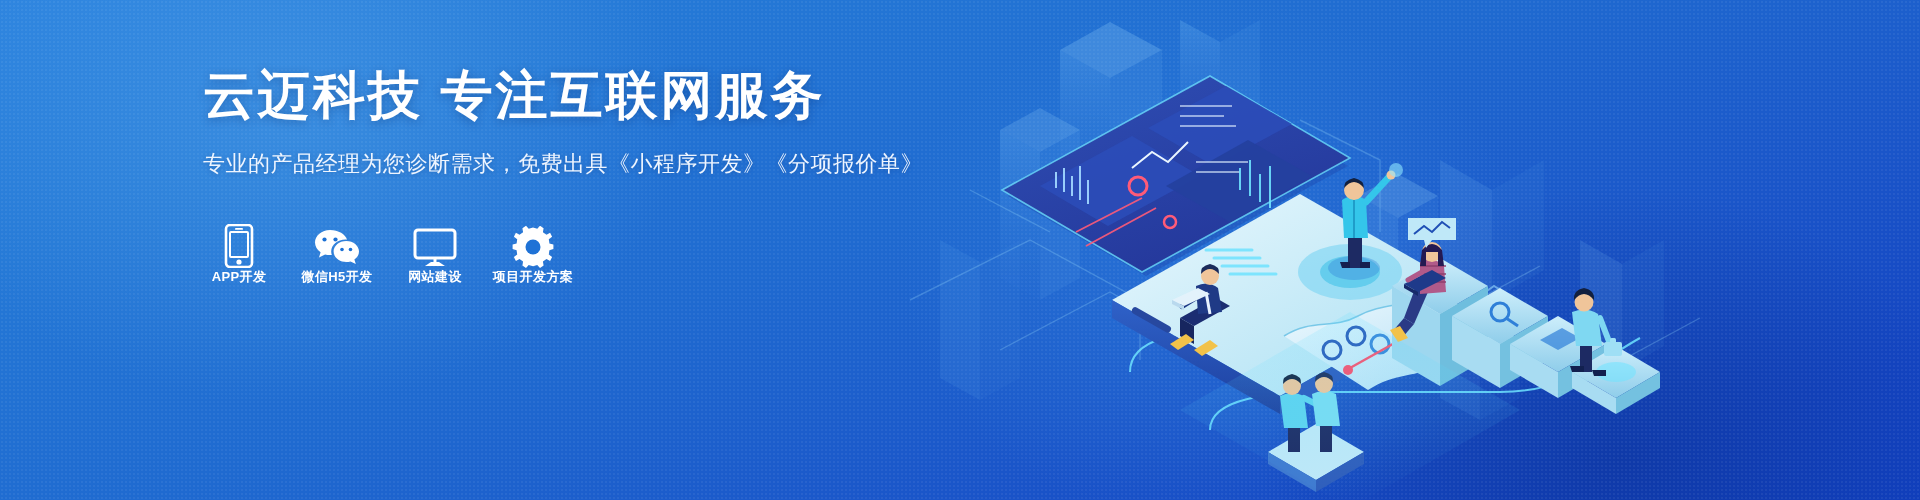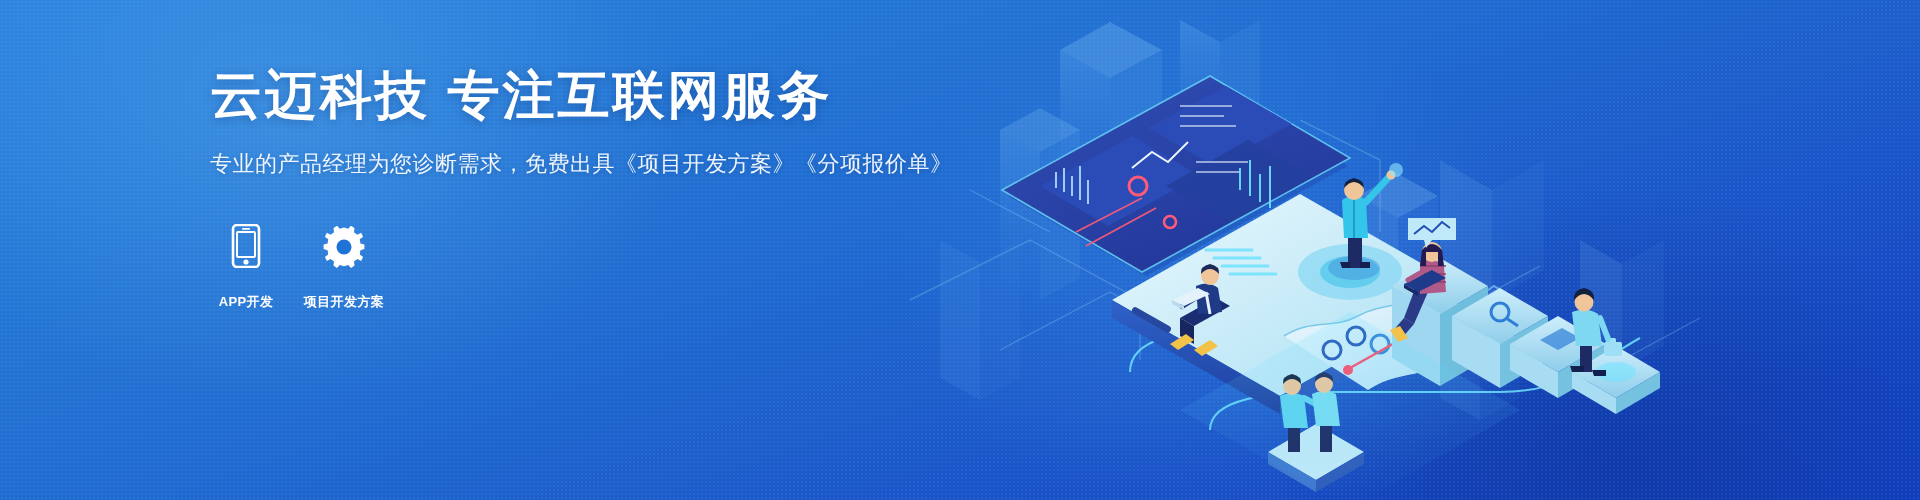--- a/index.html
+++ b/index.html
@@ -37,21 +37,21 @@
   .bg-glow-br {
     position: absolute; right: -200px; bottom: -340px;
     width: 1000px; height: 760px; border-radius: 50%;
     background: radial-gradient(closest-side, rgba(10,45,140,0.48), rgba(10,45,140,0) 72%);
     pointer-events: none;
   }
 
   
   .content {
     position: absolute;
-    left: 210px;
+    left: 203px;
     top: 66px;
     width: 720px;
   }
   .headline {
     color: #ffffff;
     font-size: 52px;
     line-height: 1.12;
     font-weight: 700;
     letter-spacing: 3px;
     margin: 0 0 22px 0;
@@ -82,21 +82,21 @@
     margin-right: 26px;
   }
   .service .ico {
     height: 44px;
     display: flex;
     align-items: flex-end;
     justify-content: center;
   }
   .service .ico svg { display: block; }
   .service .lbl {
-    margin-top: 25px;
+    margin-top: 0;
     color: #ffffff;
     font-size: 13px;
     font-weight: 700;
     letter-spacing: 0.4px;
     white-space: nowrap;
   }
 
   
   .art {
     position: absolute;
@@ -362,39 +362,62 @@
       </g>
 
       <polygon points="300,410 470,312 640,410 470,508" fill="url(#gGlowBase)" opacity="0.45"></polygon>
     </svg>
   </div>
 
   <div class="content">
 
     <h1 class="headline">云迈科技 专注互联网服务</h1>
 
-    <p class="subline">专业的产品经理为您诊断需求，免费出具《项目开发方案》《分项报价单》</p>
+    <p class="subline">专业的产品经理为您诊断需求，免费出具《小程序开发》《分项报价单》</p>
 
 
     <div class="services">
 
       <div class="service">
         <span class="ico">
           <svg width="30" height="44" viewBox="0 0 30 44">
             <rect x="2" y="1" width="26" height="42" rx="4" fill="none" stroke="#ffffff" stroke-width="2.6"></rect>
             <rect x="6" y="8" width="18" height="25" rx="1" fill="none" stroke="#ffffff" stroke-width="2"></rect>
             <rect x="11" y="4" width="8" height="1.8" rx="0.9" fill="#ffffff"></rect>
             <circle cx="15" cy="38" r="2.6" fill="#ffffff"></circle>
           </svg>
         </span>
         <span class="lbl">APP开发</span>
       </div>
 
 
-
+      <div class="service">
+        <span class="ico">
+          <svg width="50" height="44" viewBox="0 0 50 44">
+            <path d="M18 6C9.7 6 3 11.6 3 18.5c0 3.9 2.2 7.4 5.6 9.7L7 33.5l6.1-3.1c1.5.4 3.2.6 4.9.6.6 0 1.2 0 1.8-.1-.4-1.1-.6-2.2-.6-3.4 0-6.6 6.4-11.9 14.3-11.9.5 0 1 0 1.5.1C33.5 10.3 26.5 6 18 6z" fill="#ffffff"></path>
+            <circle cx="12.5" cy="15.5" r="2.1" fill="#1a6fd4"></circle>
+            <circle cx="23.5" cy="15.5" r="2.1" fill="#1a6fd4"></circle>
+            <path d="M47 27.5C47 21.7 41.3 17 34.3 17S21.6 21.7 21.6 27.5c0 5.8 5.7 10.5 12.7 10.5 1.5 0 2.9-.2 4.2-.6l5.3 2.7-1.4-4.6c2.9-1.9 4.6-4.7 4.6-8z" fill="#ffffff"></path>
+            <circle cx="30" cy="25.5" r="1.8" fill="#1a6fd4"></circle>
+            <circle cx="38.5" cy="25.5" r="1.8" fill="#1a6fd4"></circle>
+          </svg>
+        </span>
+        <span class="lbl">微信H5开发</span>
+      </div>
+
+      <div class="service">
+        <span class="ico">
+          <svg width="44" height="40" viewBox="0 0 44 40">
+            <rect x="2" y="2" width="40" height="28" rx="3" fill="none" stroke="#ffffff" stroke-width="3"></rect>
+            <path d="M22 30 L22 34" stroke="#ffffff" stroke-width="3"></path>
+            <path d="M12 38 L32 38 L26 34 L18 34 Z" fill="#ffffff"></path>
+          </svg>
+        </span>
+        <span class="lbl">网站建设</span>
+      </div>
 
       <div class="service">
         <span class="ico">
           <svg width="42" height="42" viewBox="0 0 42 42">
             <path d="M21 1.5l4.3 1.2 2.7-3 3.6 2.6-.7 4 3.6 2.4 3.6-1.9 2 4-3.3 2.4.6 4.3 4 1.1v4.5l-4 1.1-.6 4.3 3.3 2.4-2 4-3.6-1.9-3.6 2.4.7 4-3.6 2.6-2.7-3-4.3 1.2-4.3-1.2-2.7 3-3.6-2.6.7-4-3.6-2.4-3.6 1.9-2-4 3.3-2.4-.6-4.3-4-1.1v-4.5l4-1.1.6-4.3-3.3-2.4 2-4 3.6 1.9 3.6-2.4-.7-4 3.6-2.6 2.7 3z" fill="#ffffff"></path>
             <circle cx="21" cy="21" r="7.5" fill="#1f72d6"></circle>
           </svg>
         </span>
         <span class="lbl">项目开发方案</span>
       </div>

